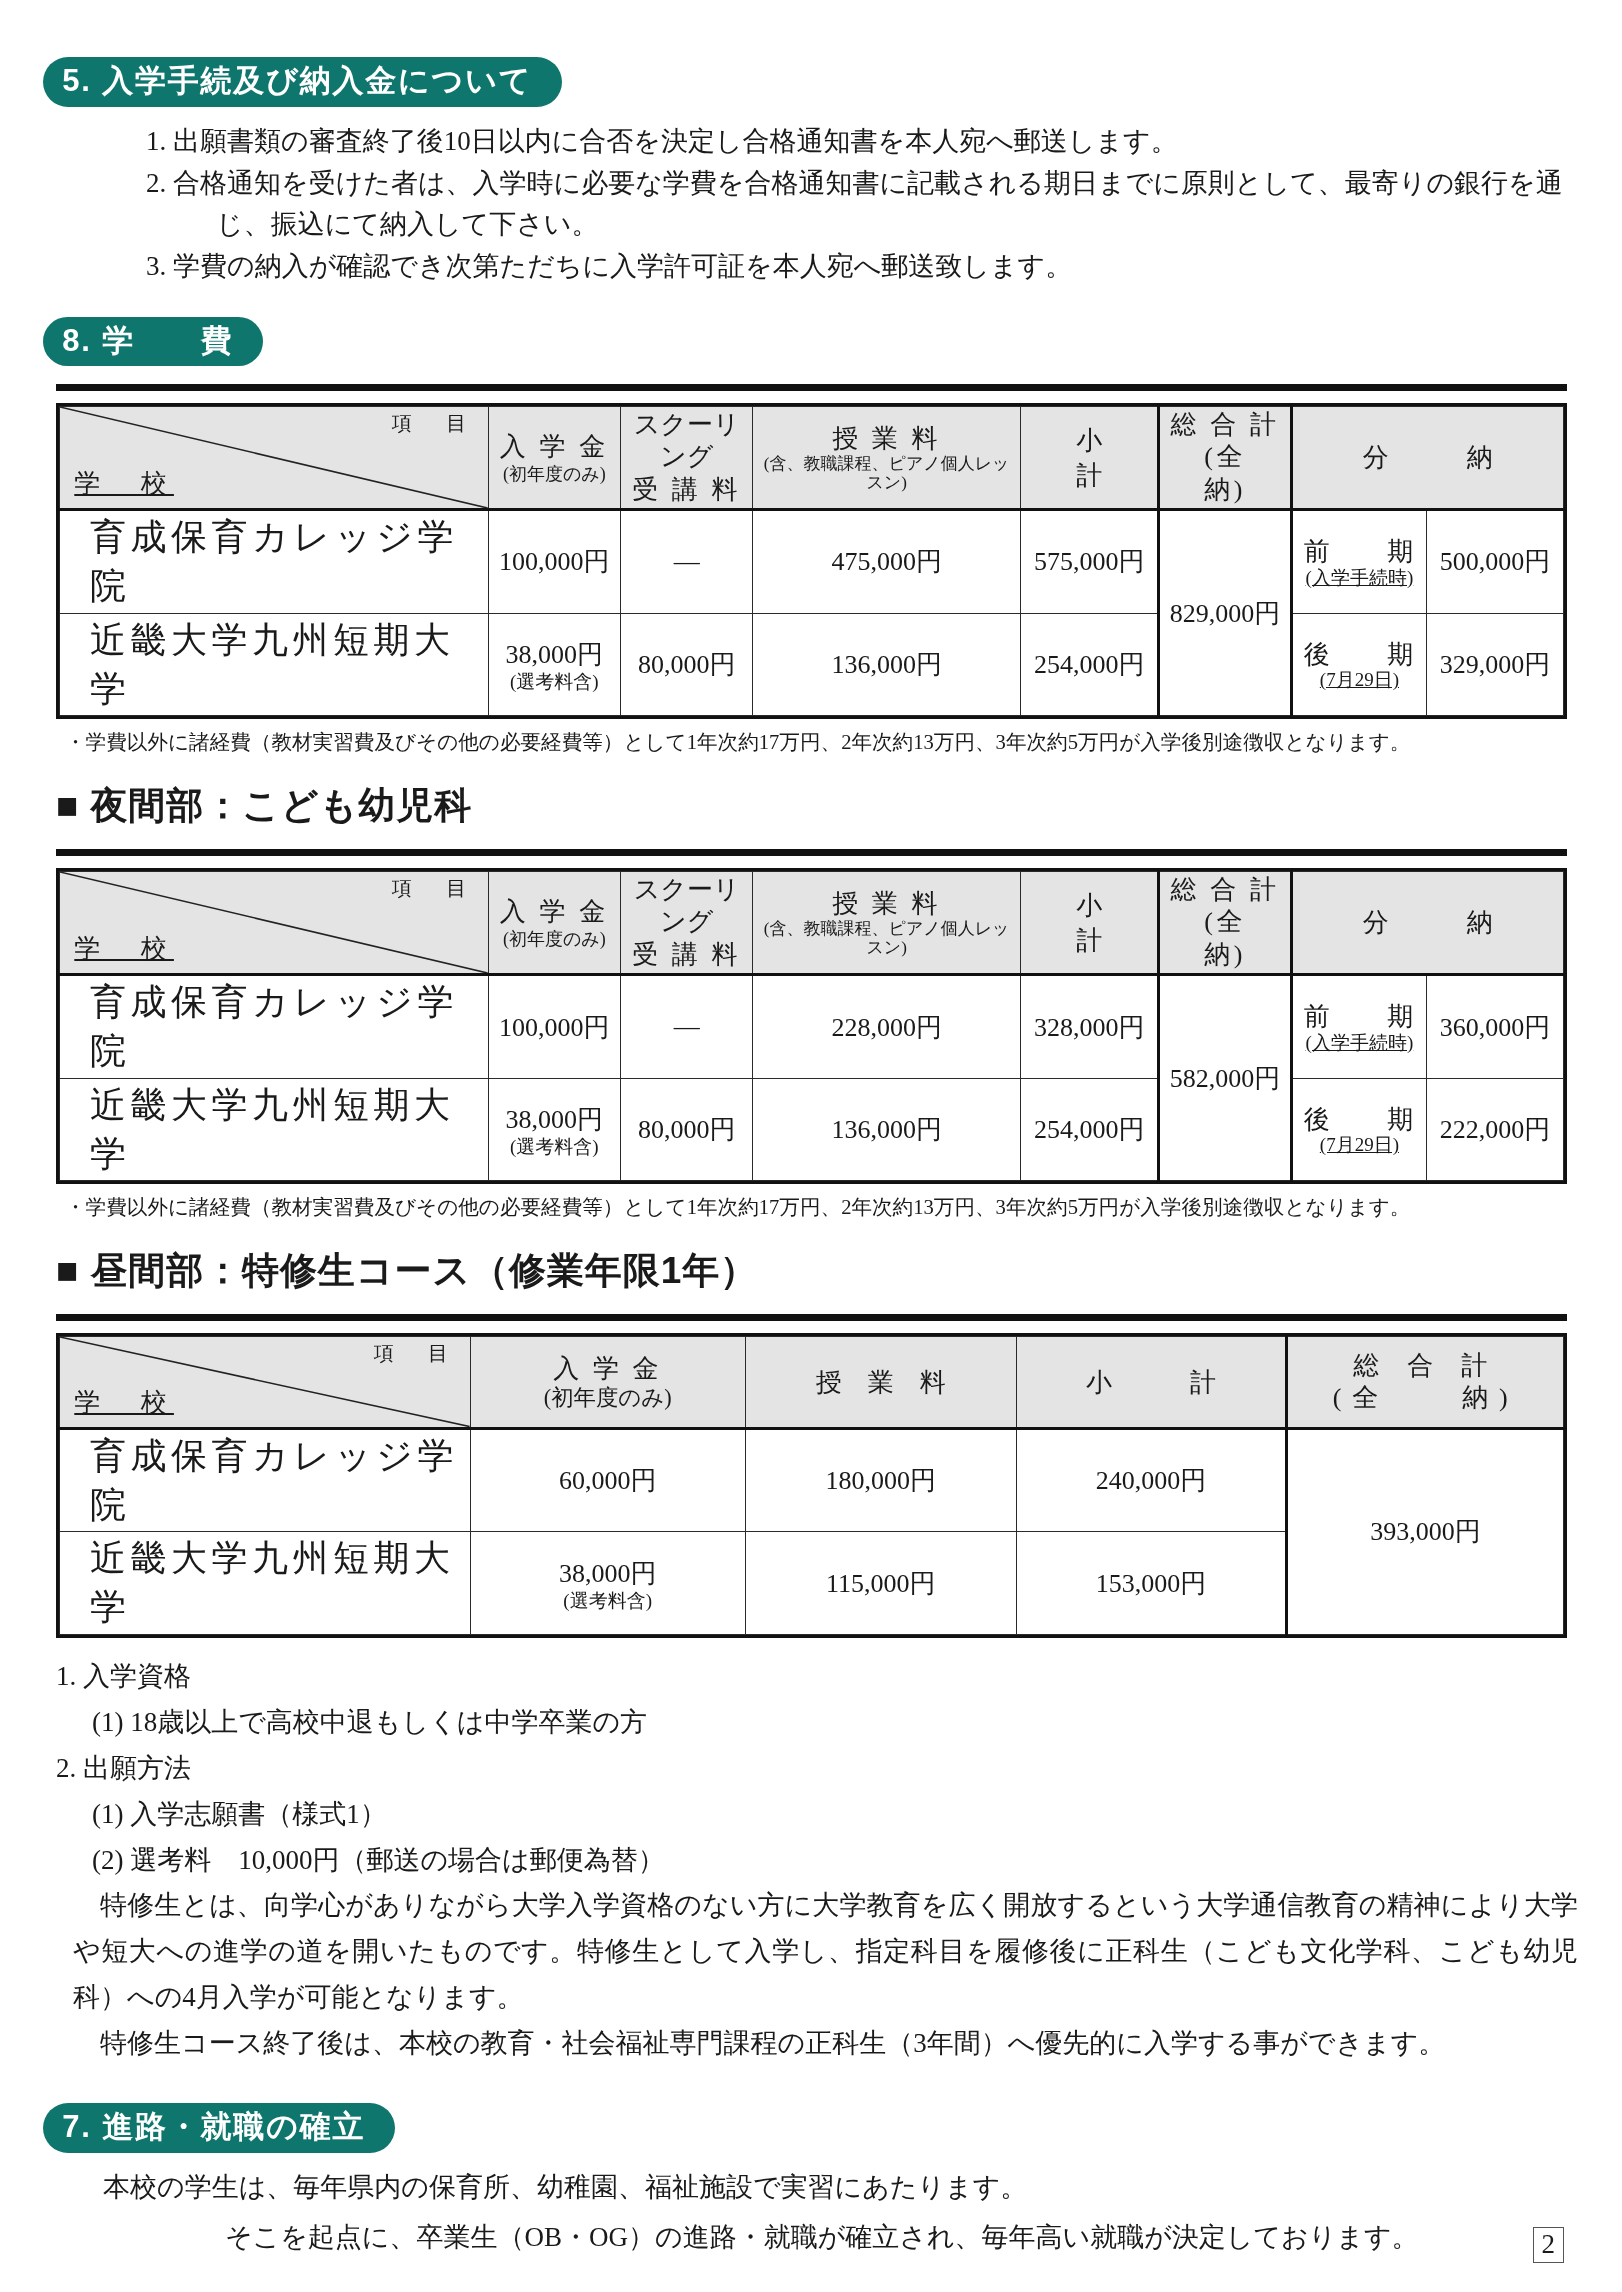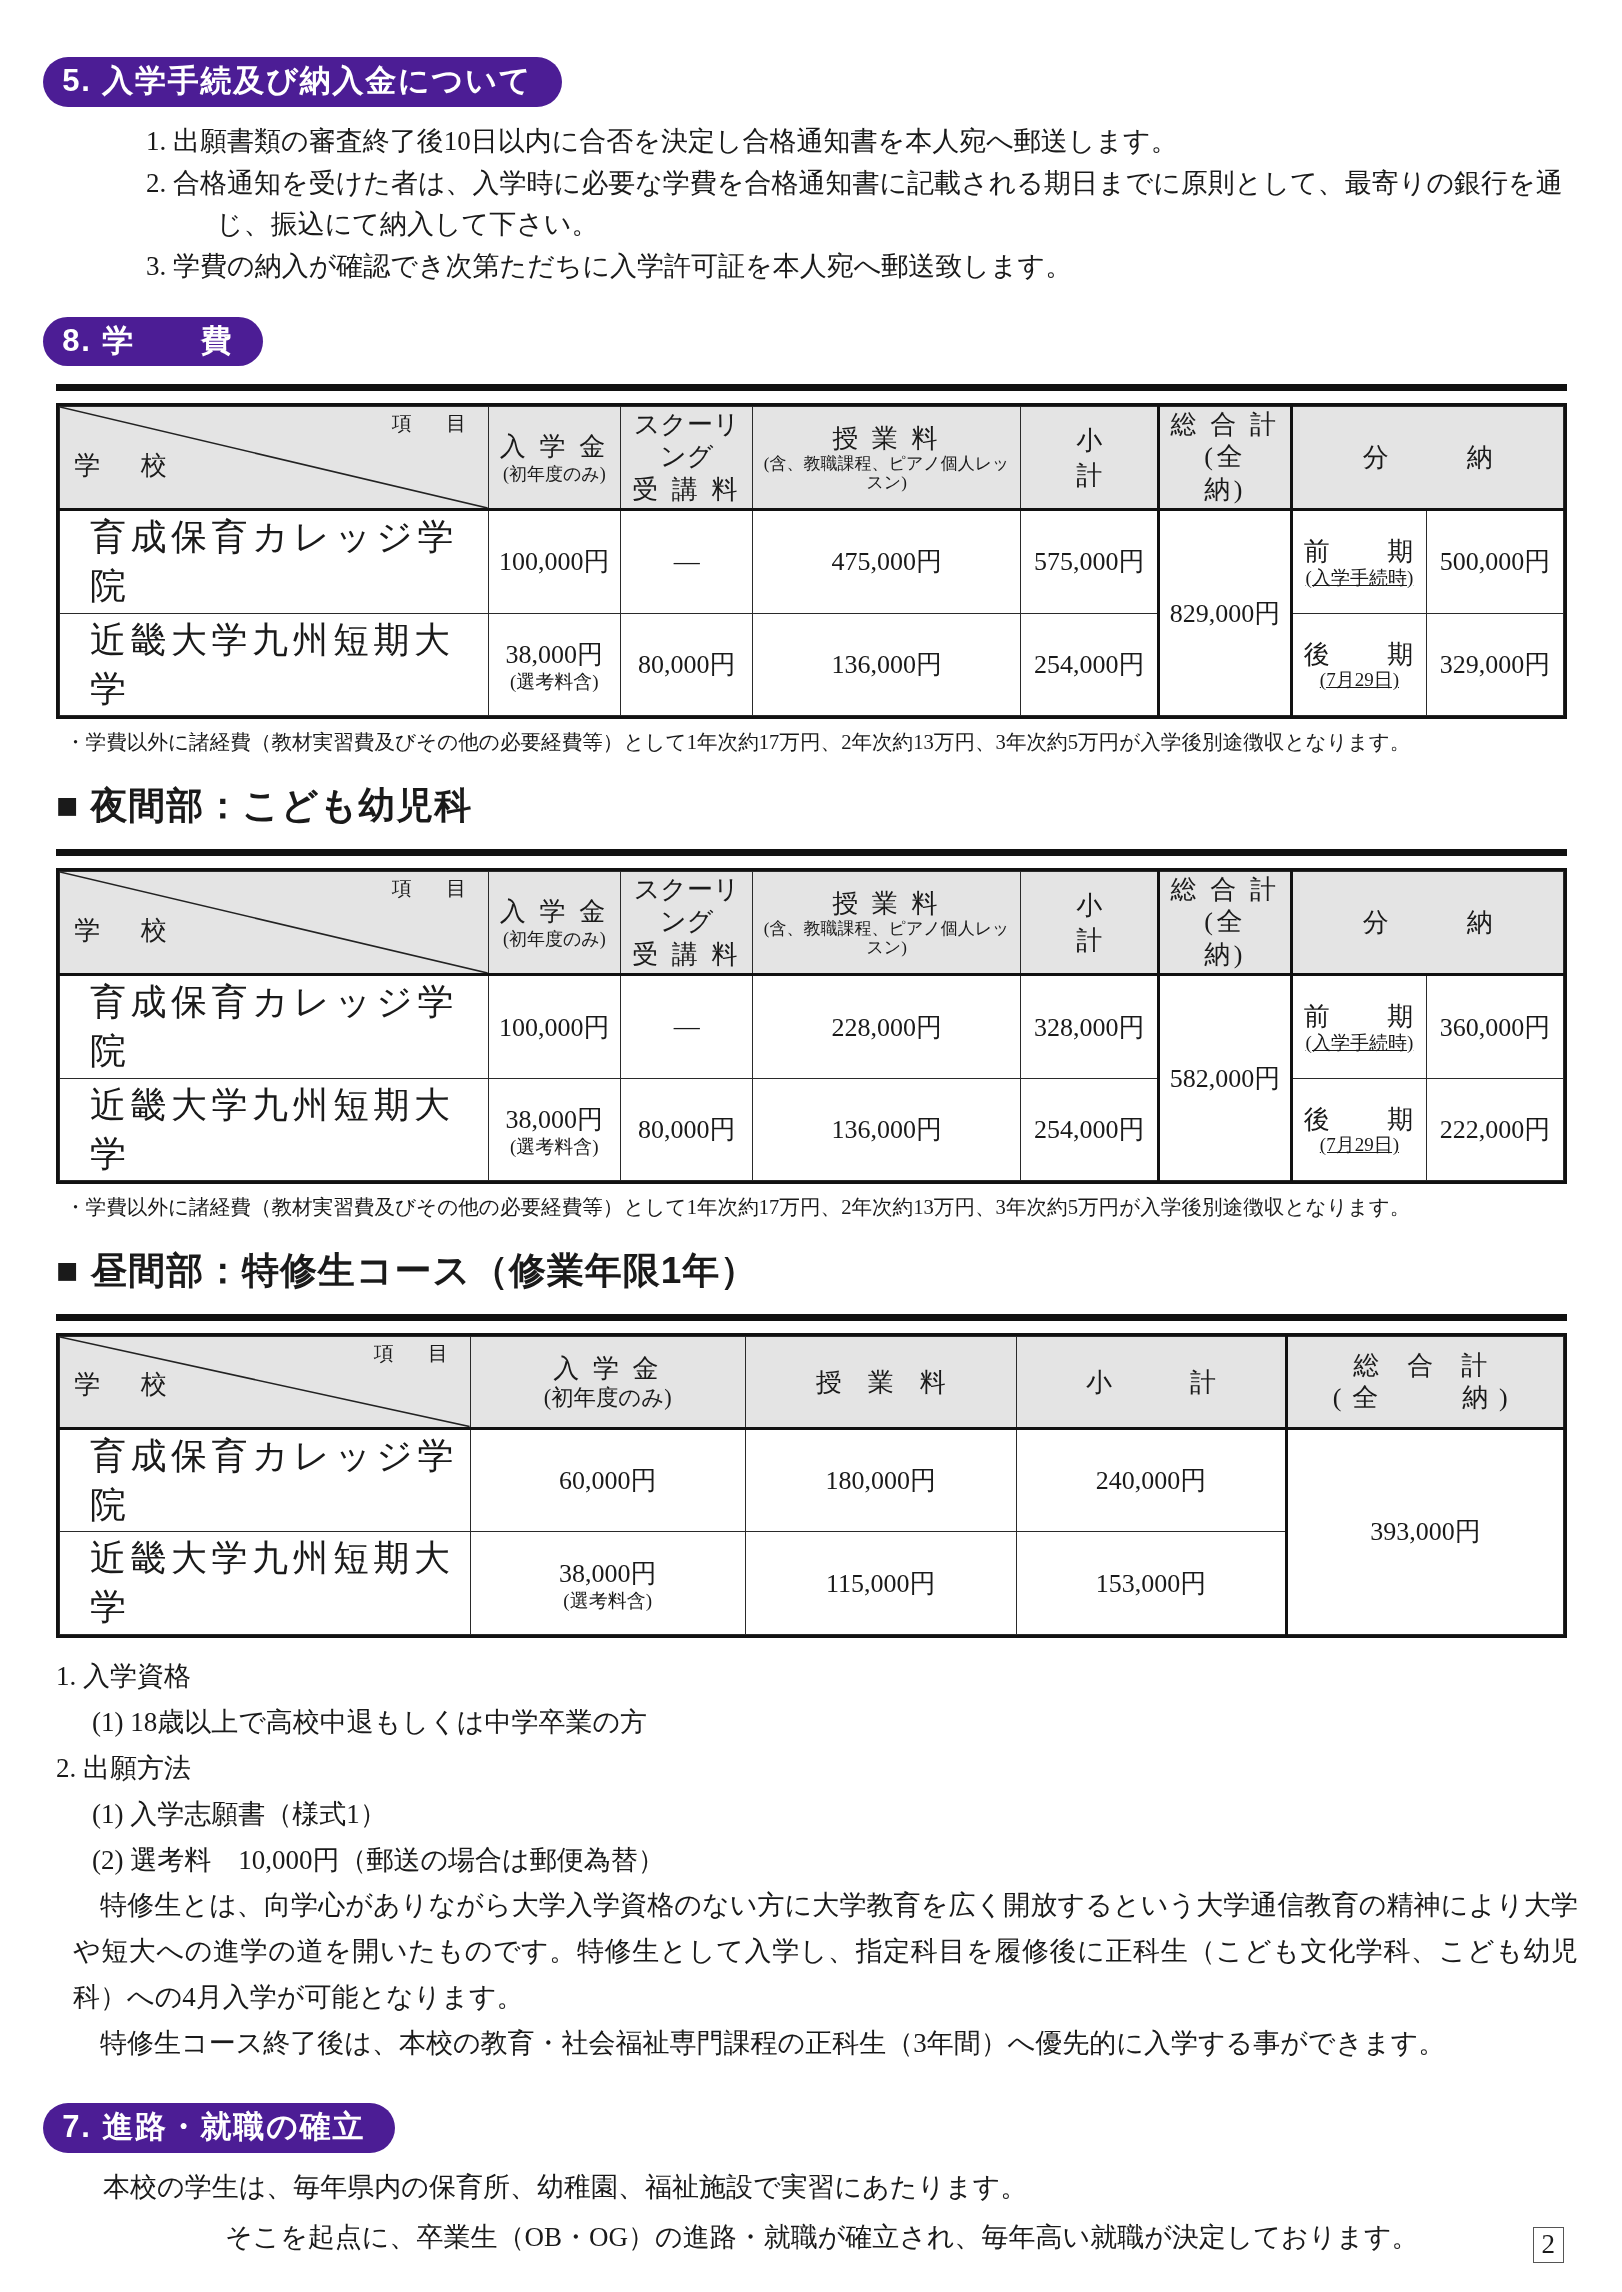--- a/index.html
+++ b/index.html
@@ -4,21 +4,21 @@
 <style>
   html,body{margin:0;padding:0;background:#fff;}
   .page{
     width:1623px;height:2293px;background:#ffffff;position:relative;
     overflow:hidden;color:#1a1a1a;font-family:"Liberation Serif", serif;
   }
   .content{padding:57px 56px 0 56px;}
 
   
   .pill{
-    display:inline-block;background:#4c1d95;color:#ffffff;
+    display:inline-block;background:#0f766e;color:#ffffff;
     font-family:"Liberation Sans", sans-serif;font-weight:bold;
     font-size:31px;line-height:1;padding:8px 30px 10.7px 19.7px;
     border-radius:36px;margin-left:-13.4px;letter-spacing:1.8px;
   }
 
   
   .s5-list{margin:14.3px 0 0 90px;width:1451px;font-size:27px;line-height:1.5;}
   .s5-item{padding-left:70px;text-indent:-70px;margin-bottom:1.8px;}
 
   
@@ -47,21 +47,21 @@
   .sub-tuition{display:block;font-size:17px;line-height:1.1;letter-spacing:0;}
   .amt-note{display:block;font-size:19px;line-height:1.05;}
   .inst-label{display:block;font-size:26px;line-height:1.2;letter-spacing:1.8px;}
   .inst-sub{display:block;font-size:19px;line-height:1.05;text-decoration:underline;}
   .fee td.thickL{border-left:3.6px solid #111;}
 
   
   .diag{position:relative;}
   .diag svg.dline{position:absolute;left:0;top:0;width:100%;height:100%;}
   .diag .corner-top{position:absolute;top:3px;right:14.3px;font-size:20px;letter-spacing:7.2px;}
-  .diag .corner-bottom{position:absolute;bottom:25px;left:14.3px;font-size:26px;letter-spacing:7.2px;}
+  .diag .corner-bottom{position:absolute;bottom:7px;left:14.3px;font-size:26px;letter-spacing:7.2px;text-decoration:underline;}
 
   .tbl-note{font-size:20.6px;margin:9px 0 0 9px;letter-spacing:0;}
 
   
   .info{margin-top:16px;font-size:27px;line-height:1.7;}
   .info .indent1{margin-left:36px;}
   .para{font-size:27px;line-height:1.7;text-align:justify;width:1505px;margin-left:17px;}
 
   
   .s7-line1{margin:12.5px 0 0 47px;font-size:27px;line-height:1.65;}

